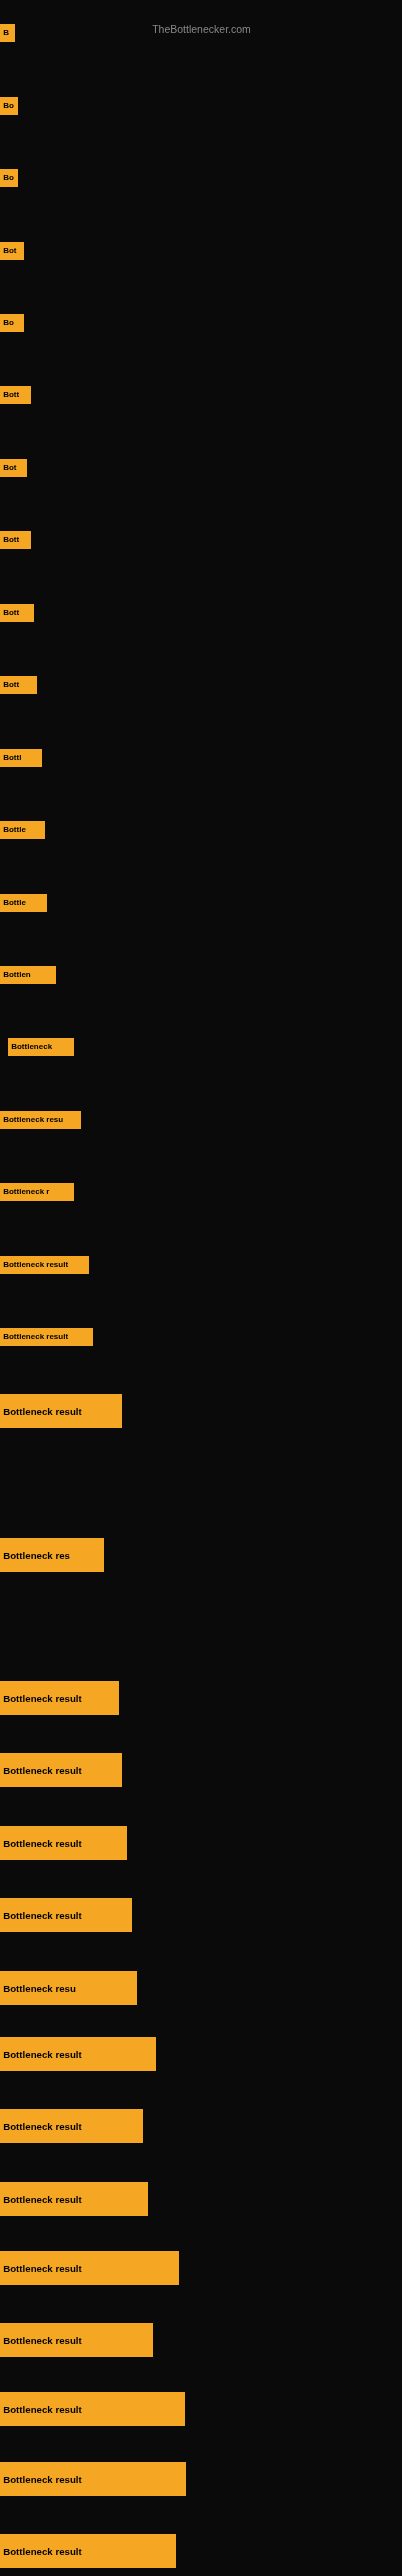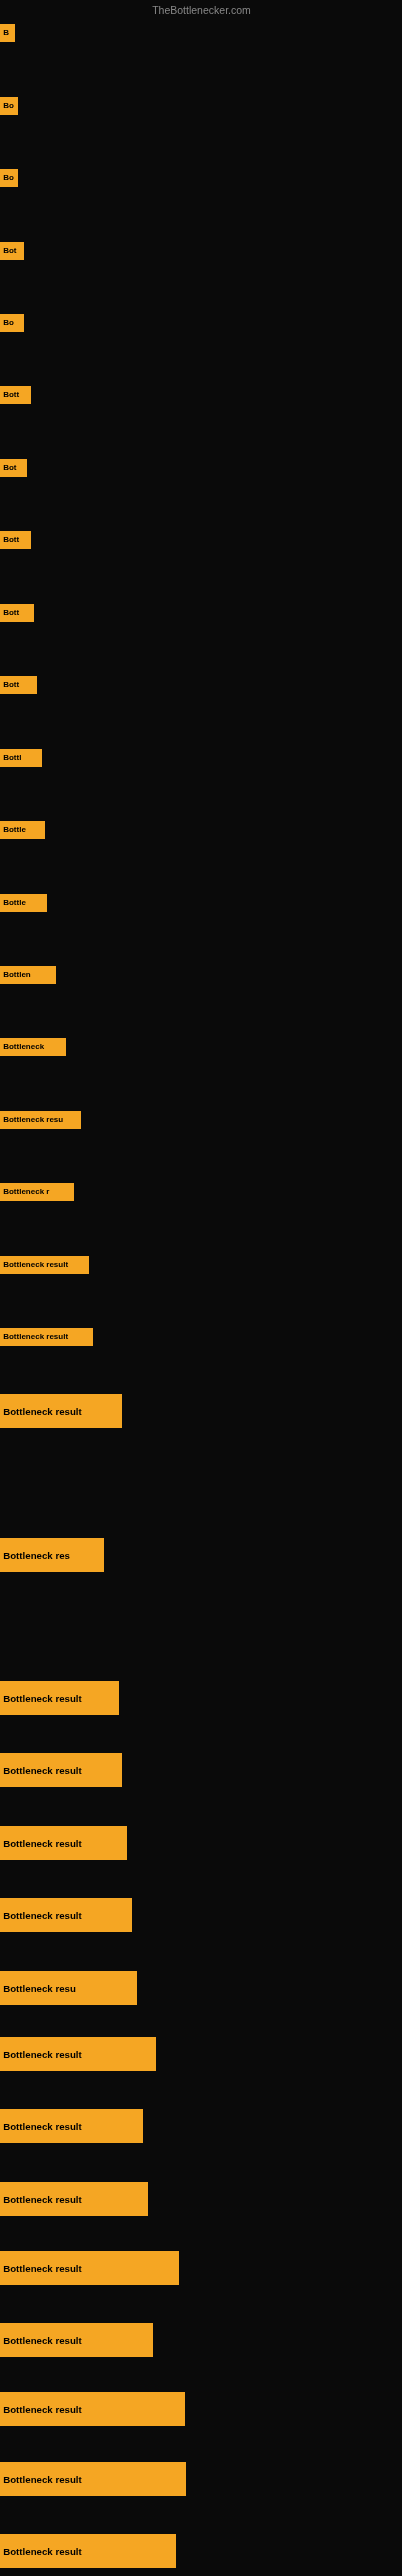--- a/index.html
+++ b/index.html
@@ -9,21 +9,21 @@
     }
     body {
       width: 403px;
       min-height: 2576px;
       background-color: #0a0a0a;
       font-family: Arial, sans-serif;
       position: relative;
     }
     .site-title {
       position: absolute;
-      top: 4px;
+      top: 23px;
       left: 50%;
       transform: translateX(-50%);
       color: #888;
       font-size: 10.5px;
       white-space: nowrap;
     }
     .bar-container {
       position: absolute;
       left: 0;
     }
@@ -80,21 +80,21 @@
     </div>
     <div class="bar-container" style="top: 821px; left: 0px;">
       <div class="bar" style="width: 45px; height: 17.7px; font-size: 8px;">Bottle</div>
     </div>
     <div class="bar-container" style="top: 894px; left: 0px;">
       <div class="bar" style="width: 47px; height: 17.7px; font-size: 8px;">Bottle</div>
     </div>
     <div class="bar-container" style="top: 966px; left: 0px;">
       <div class="bar" style="width: 56px; height: 17.7px; font-size: 8px;">Bottlen</div>
     </div>
-    <div class="bar-container" style="top: 1038px; left: 0px;">
+    <div class="bar-container" style="top: 1038px; left: 8px;">
       <div class="bar" style="width: 66px; height: 17.7px; font-size: 8px;">Bottleneck</div>
     </div>
     <div class="bar-container" style="top: 1111px; left: 0px;">
       <div class="bar" style="width: 81px; height: 17.7px; font-size: 8px;">Bottleneck resu</div>
     </div>
     <div class="bar-container" style="top: 1183px; left: 0px;">
       <div class="bar" style="width: 74px; height: 17.7px; font-size: 8px;">Bottleneck r</div>
     </div>
     <div class="bar-container" style="top: 1256px; left: 0px;">
       <div class="bar" style="width: 89px; height: 17.7px; font-size: 8px;">Bottleneck result</div>

